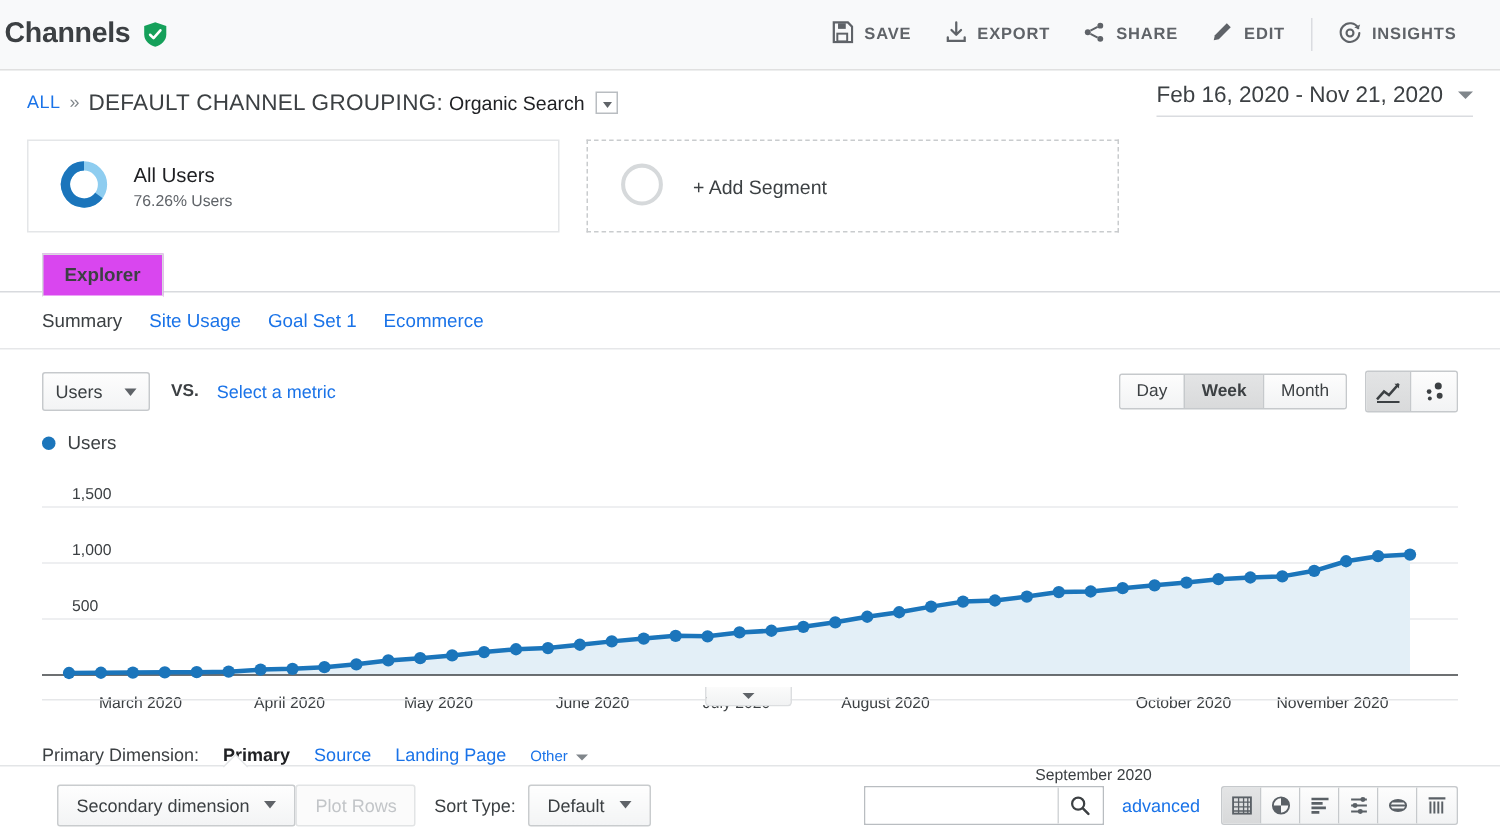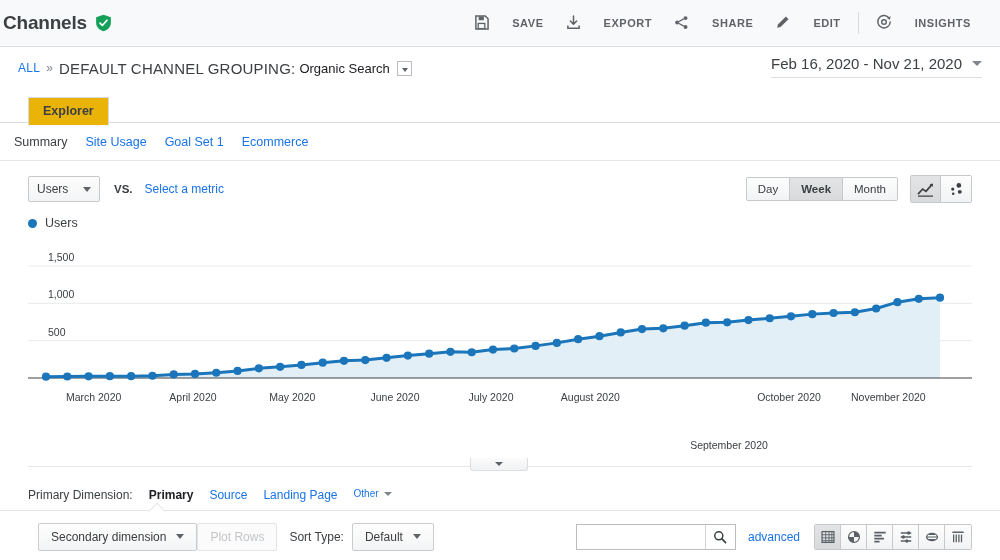--- a/index.html
+++ b/index.html
@@ -28,21 +28,21 @@
     font-size: 19px; font-weight: bold; color: #3c4043;
     letter-spacing: -0.2px;
   }
   .verified-shield { margin-left: 8px; display: inline-flex; align-items: center; }
 
   .header-actions {
     margin-left: auto; margin-right: 18px;
     display: flex; align-items: center; gap: 0px;
   }
   .hdr-btn {
-    display: inline-flex; align-items: center; gap: 23px;
+    display: inline-flex; align-items: center; gap: 7px;
     padding: 6px 11px;
     color: #5f6368;
     font-size: 11px; font-weight: bold; letter-spacing: .55px;
     cursor: pointer; background: transparent; border: 0;
     font-family: "Liberation Sans", sans-serif;
   }
   .hdr-sep { width:1px; height:22px; background:#dadce0; margin: 0 6px; }
 
   
   .breadcrumb-row {
@@ -99,28 +99,28 @@
   .tabbar { position: relative; margin-top: 14px; height: 26px; padding-left: 28px; }
   .tabbar::after {
     content:""; position:absolute; left:0; right:0; bottom:0;
     height:1px; background:#d8dade;
   }
   .explorer-tab {
     position: relative; z-index: 2;
     display: inline-block;
     padding: 6px 14px 7px 14px;
     border: 1px solid #d8dade; border-bottom: 1px solid #fff;
-    background: #eab308;
+    background: #d946ef;
     font-size: 12.5px; font-weight: bold; color: #3c4043;
     cursor: pointer;
   }
 
   .subtabs {
     display: flex; align-items: center; gap: 18px;
-    padding: 0 14px; height: 38px;
+    padding: 0 28px; height: 38px;
     border-bottom: 1px solid #e6e7e9;
   }
   .subtab { font-size: 12.5px; color: #1a73e8; cursor: pointer; }
   .subtab.active { color: #3c4043; }
 
   
   .chart-controls {
     position: relative; display: flex; align-items: center;
     padding: 0 28px; height: 48px; margin-top: 4px;
   }
@@ -189,21 +189,21 @@
     border-top:4px solid #5f6368;
   }
   .axis-underline {
     position: absolute; left: 28px; right: 28px; top: 466px;
     height: 1px; background: #e6e7e9;
   }
 
   
   .primary-dim {
     position: absolute; left: 0; top: 488px; width: 1000px;
-    display: flex; align-items: flex-start; gap: 16px;
+    display: flex; align-items: flex-end; gap: 16px;
     padding: 0 28px; height: 22px;
   }
   .pd-label { font-size: 12px; color: #3c4043; }
   .pd-item { font-size: 12px; color: #1a73e8; cursor: pointer; }
   .pd-item.active { color: #202124; font-weight: bold; cursor: default; }
   .pd-other { display: inline-flex; align-items: center; gap: 5px; font-size:10px; color:#1a73e8; cursor:pointer;}
   .pd-other .cv {
     border-left: 4px solid transparent; border-right: 4px solid transparent;
     border-top: 4px solid #80868b;
   }
@@ -342,20 +342,43 @@
     <span class="bc-label">DEFAULT CHANNEL GROUPING:</span>
     <span class="bc-value">Organic Search</span>
     <span class="bc-caret"></span>
 
     <div class="date-range">
       <span class="dr-text">Feb 16, 2020 - Nov 21, 2020</span>
       <span class="dr-caret"></span>
     </div>
   </div>
 
+  <div class="segments">
+    <div class="segment-card">
+      <span>
+        <svg width="38" height="38" viewBox="0 0 40 40">
+          <circle cx="20" cy="20" r="13" fill="none" stroke="#8ecdf0" stroke-width="6.5"></circle>
+          <path d="M20 7 a13 13 0 1 0 10.5 20.7" fill="none" stroke="#1b75bb" stroke-width="6.5" stroke-linecap="butt"></path>
+        </svg>
+      </span>
+      <div class="seg-text">
+        <div class="seg-name">All Users</div>
+        <div class="seg-sub">76.26% Users</div>
+      </div>
+    </div>
+
+    <div class="segment-card add">
+      <span>
+        <svg width="36" height="36" viewBox="0 0 40 40">
+          <circle cx="20" cy="20" r="14" fill="none" stroke="#d6d9db" stroke-width="3"></circle>
+        </svg>
+      </span>
+      <span class="seg-add-label">+ Add Segment</span>
+    </div>
+  </div>
 
   <div class="tabbar">
     <span class="explorer-tab">Explorer</span>
   </div>
 
   <div class="subtabs">
     <span class="subtab active">Summary</span>
     <span class="subtab">Site Usage</span>
     <span class="subtab">Goal Set 1</span>
     <span class="subtab">Ecommerce</span>

